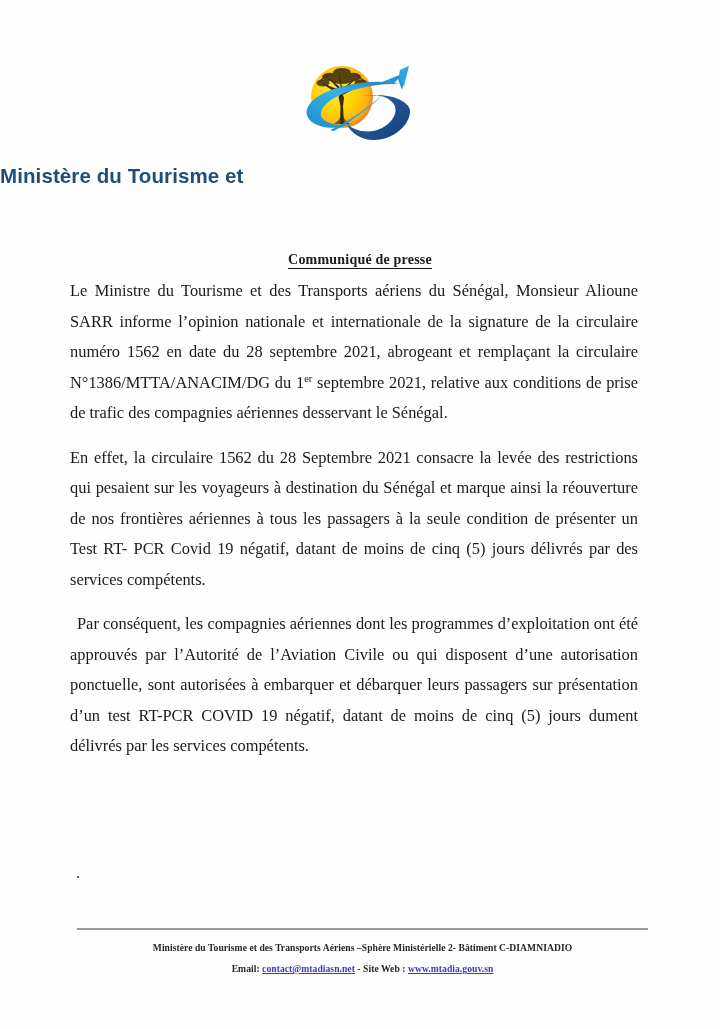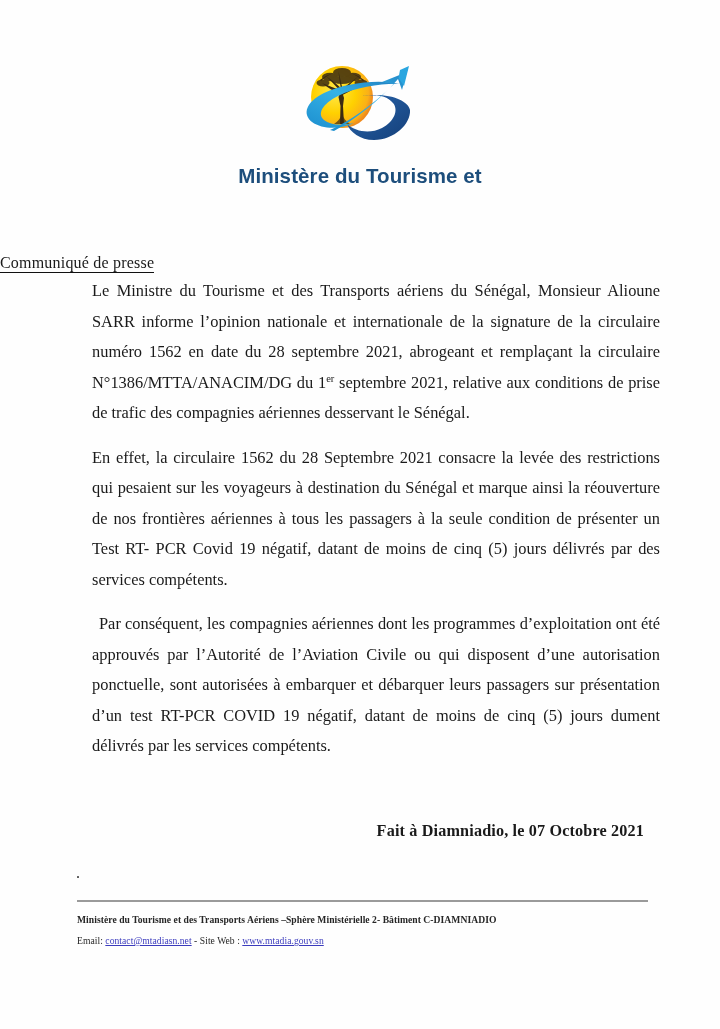--- a/index.html
+++ b/index.html
@@ -23,21 +23,21 @@
     inset: 0;
     background: #fefefe;
   }
 
   
   .logo-block {
     position: absolute;
     top: 52px;
     left: 0;
     right: 0;
-    text-align: center;
+    text-align: left;
   }
   .logo-mark {
     width: 140px;
     height: 102px;
     margin: 0 auto;
     display: block;
   }
   .logo-text {
     margin-top: 8px;
     font-family: "Liberation Sans", "DejaVu Sans", sans-serif;
@@ -47,35 +47,35 @@
     color: #1d4e7c;
     letter-spacing: .1px;
   }
   .logo-text .l2 { display: block; }
 
   
   .doc-title {
     position: absolute;
     top: 243px;
     left: 0; right: 0;
-    text-align: left;
-    font-size: 16px;
-    font-weight: normal;
+    text-align: center;
+    font-size: 14px;
+    font-weight: bold;
     letter-spacing: .2px;
   }
   .doc-title span {
     border-bottom: 1.6px solid #111;
     padding-bottom: 1px;
   }
 
   
   .body-copy {
     position: absolute;
     top: 276px;
-    left: 92px;
+    left: 70px;
     width: 568px;
   }
   .para {
     text-align: justify;
     text-justify: inter-word;
     font-size: 16.4px;
     line-height: 30.5px;
     margin: 0 0 14px 0;
     hyphens: none;
   }
@@ -102,36 +102,37 @@
     left: 76px;
     font-size: 16px;
     color: #333;
   }
 
   
   .footer {
     position: absolute;
     left: 77px;
     width: 571px;
-    top: 900px;
+    top: 928px;
+    text-align: center;
   }
   .footer-rule {
     height: 2.2px;
     background: #9a9a9a;
     width: 100%;
     margin: 0 0 7px 0;
   }
   .footer-line {
     font-size: 9.6px;
     line-height: 21px;
     color: #262626;
     font-weight: bold;
     letter-spacing: .05px;
   }
-  .footer-line.reg { font-weight: normal; }
+  .footer-line.reg { font-weight: bold; }
   .footer-link {
     color: #3b3bbd;
     text-decoration: underline;
   }
   .footer-sep { color: #262626; }
 </style>
 </head>
 <body>
 
 <div class="page">
@@ -198,21 +199,20 @@
 
   <div class="body-copy">
 
     <p class="para"><span>Le Ministre du Tourisme et des Transports aériens du Sénégal, Monsieur Alioune SARR informe l’opinion nationale et internationale de la signature de la circulaire numéro 1562 en date du 28 septembre 2021, abrogeant et remplaçant la circulaire N°1386/MTTA/ANACIM/DG du 1</span><sup class="ord">er</sup><span> septembre 2021, relative aux conditions de prise de trafic des compagnies aériennes desservant le Sénégal.</span></p>
 
     <p class="para">En effet, la circulaire 1562 du 28 Septembre 2021 consacre la levée des restrictions qui pesaient sur les voyageurs à destination du Sénégal et marque ainsi la réouverture de nos frontières aériennes à tous les passagers à la seule condition de présenter un Test RT- PCR Covid 19 négatif, datant de moins de cinq (5) jours délivrés par des services compétents.</p>
 
     <p class="para indent-sm"> Par conséquent, les compagnies aériennes dont les programmes d’exploitation ont été approuvés par l’Autorité de l’Aviation Civile ou qui disposent d’une autorisation ponctuelle, sont autorisées à embarquer et débarquer leurs passagers sur présentation d’un test RT-PCR COVID 19 négatif, datant de moins de cinq (5) jours dument délivrés par les services compétents.</p>
   </div>
 
-  <div class="signature">Fait à Diamniadio, le 07 Octobre 2021</div>
   <div class="stray-dot">.</div>
 
   <div class="footer">
     <div class="footer-rule"></div>
 
     <div class="footer-line">Ministère du Tourisme et des Transports Aériens –Sphère Ministérielle 2- Bâtiment C-DIAMNIADIO</div>
 
 
     <div class="footer-line reg">
       <span>Email:</span>

